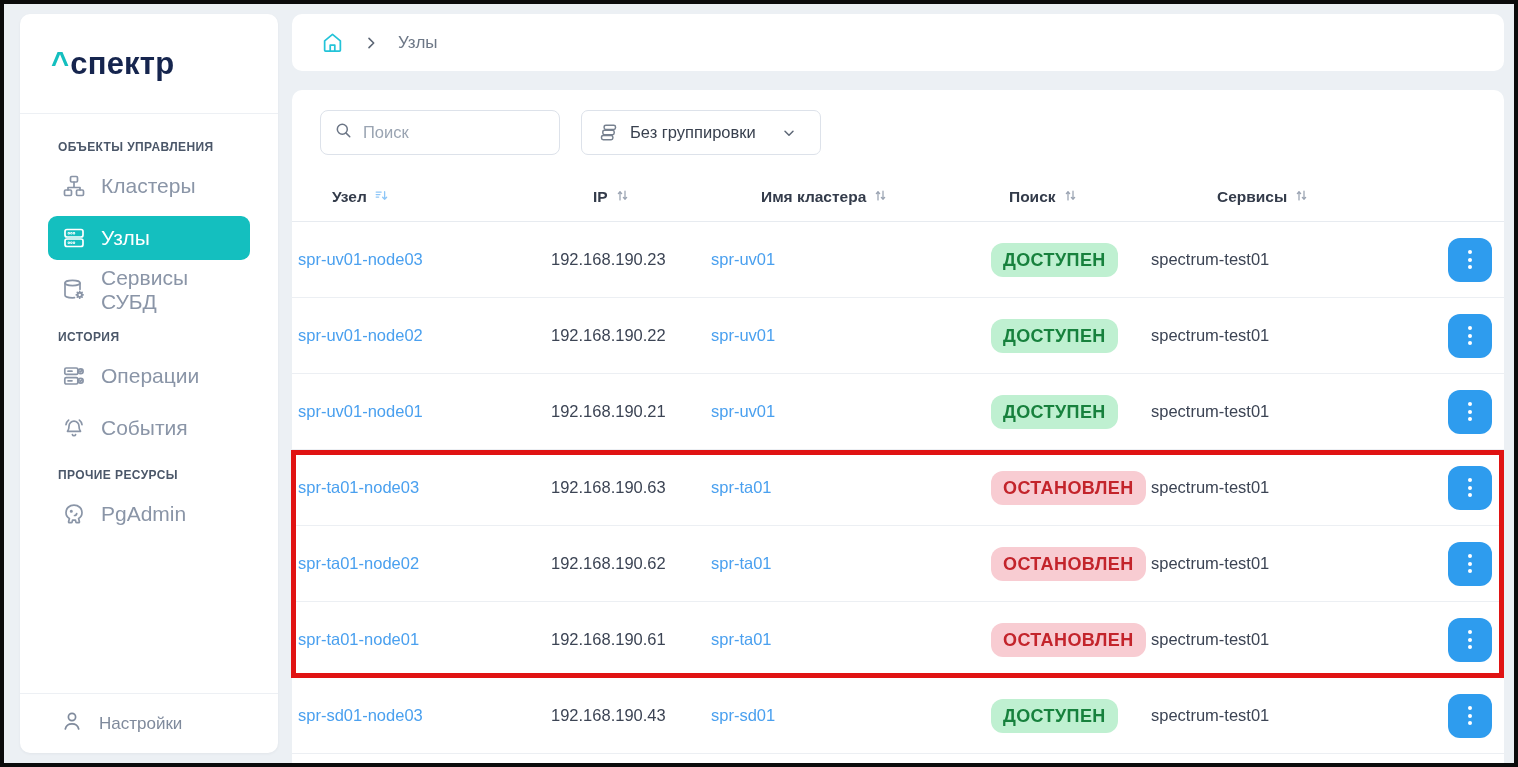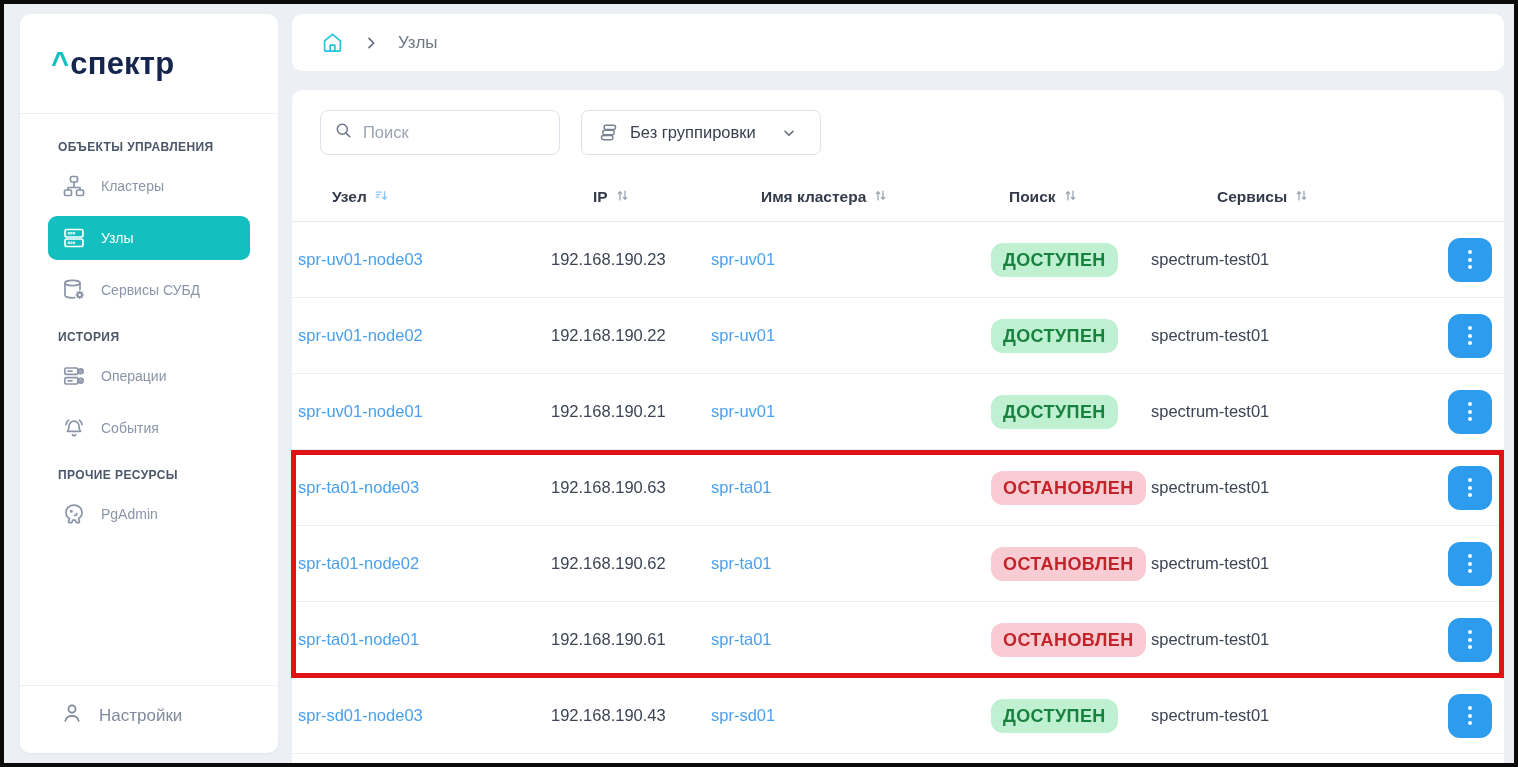--- a/index.html
+++ b/index.html
@@ -17,25 +17,25 @@
   }
   .logo-row { height: 100px; display: flex; align-items: center; padding-left: 31px;
     border-bottom: 1px solid #edf0f4; }
   .logo { font-size: 31px; font-weight: 700; color: #16254e; letter-spacing: .2px; }
   .logo .caret { color: #14bfbf; margin-right: 1px; }
   .nav { padding: 8px 28px 0; }
   .nav-section-title { margin: 18px 10px 10px; font-size: 12px; font-weight: 700;
     color: #4b5769; letter-spacing: .4px; }
   .nav-item { display: flex; align-items: center; gap: 15px; height: 44px;
     padding: 0 14px; margin-bottom: 8px; border-radius: 9px;
-    color: #8a95a7; font-size: 14px; cursor: pointer; }
+    color: #8a95a7; font-size: 21px; cursor: pointer; }
   .nav-item .ni-icon { width: 24px; height: 24px; flex: 0 0 24px; display: flex; }
   .nav-item .ni-icon svg { width: 24px; height: 24px; }
   .nav-item.active { background: #14bfbf; color: #fff; }
-  .sidebar-footer { position: absolute; left: 0; right: 0; bottom: 8px; height: 60px;
+  .sidebar-footer { position: absolute; left: 0; right: 0; bottom: 0; height: 60px;
     border-top: 1px solid #edf0f4; display: flex; align-items: center; gap: 15px;
     padding-left: 40px; color: #7f8a9c; font-size: 17px; cursor: pointer; }
   .sidebar-footer svg { width: 24px; height: 24px; }
 
   
   .breadcrumb-card {
     position: absolute; left: 288px; top: 10px; right: 10px; height: 57px;
     background: #fff; border-radius: 10px; display: flex; align-items: center;
     gap: 19px; padding-left: 29px;
   }

